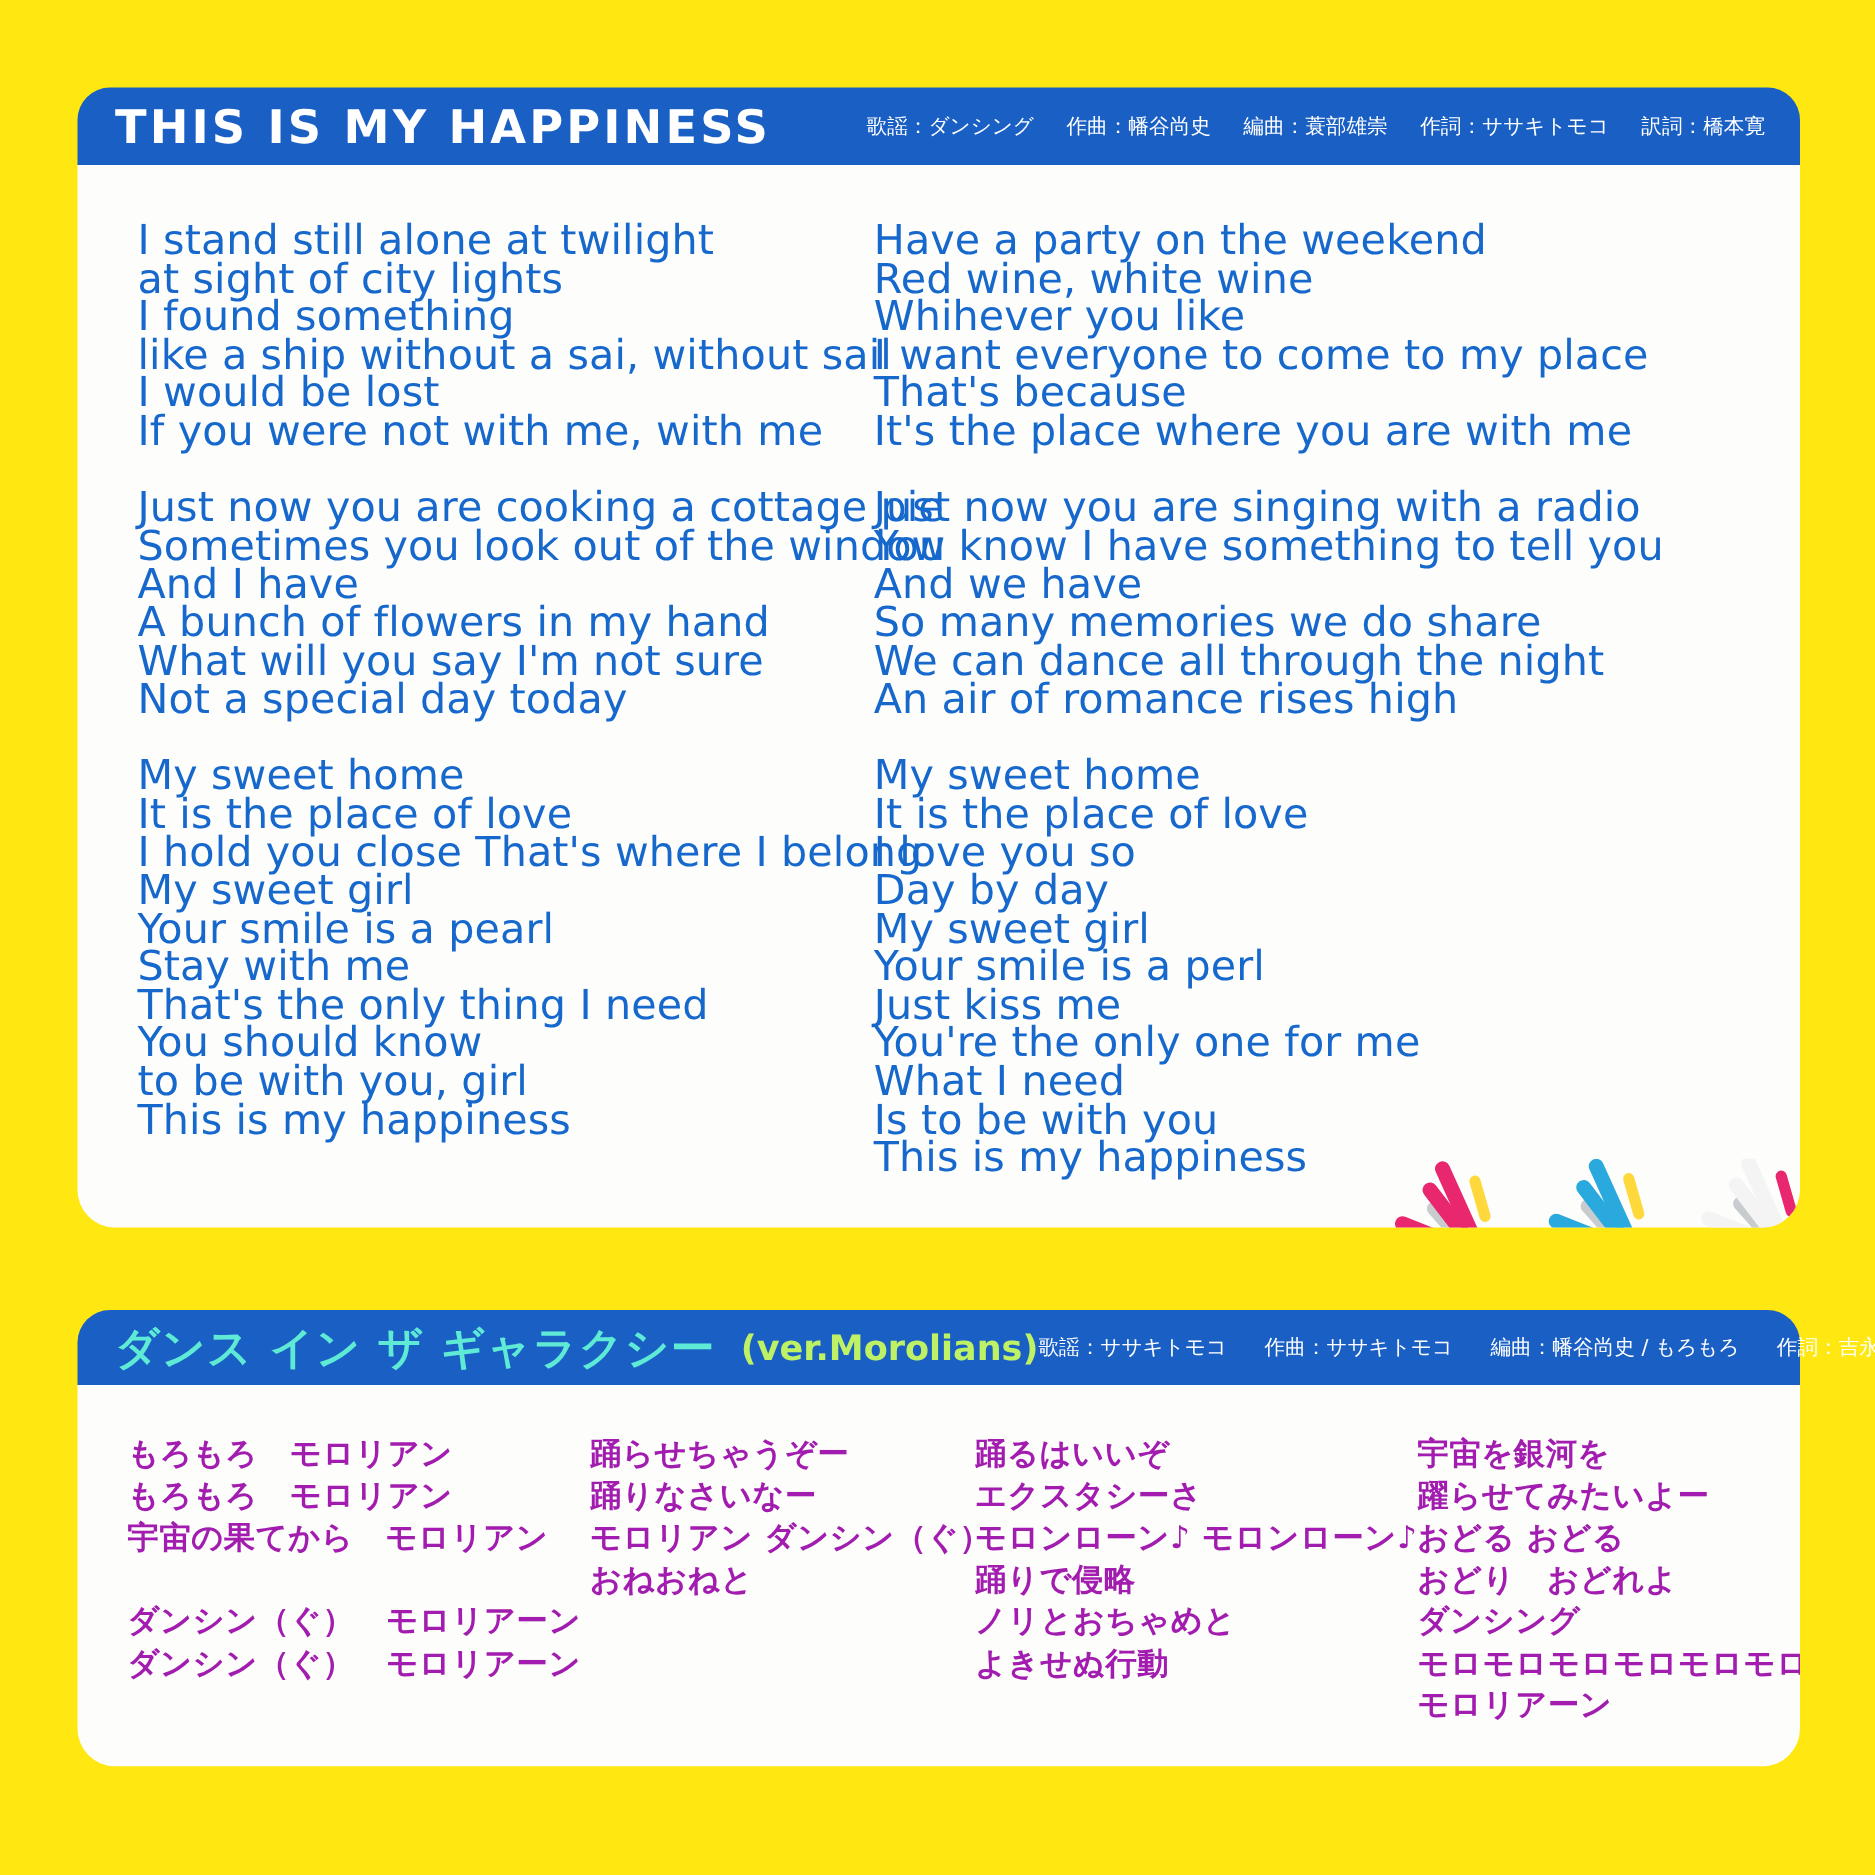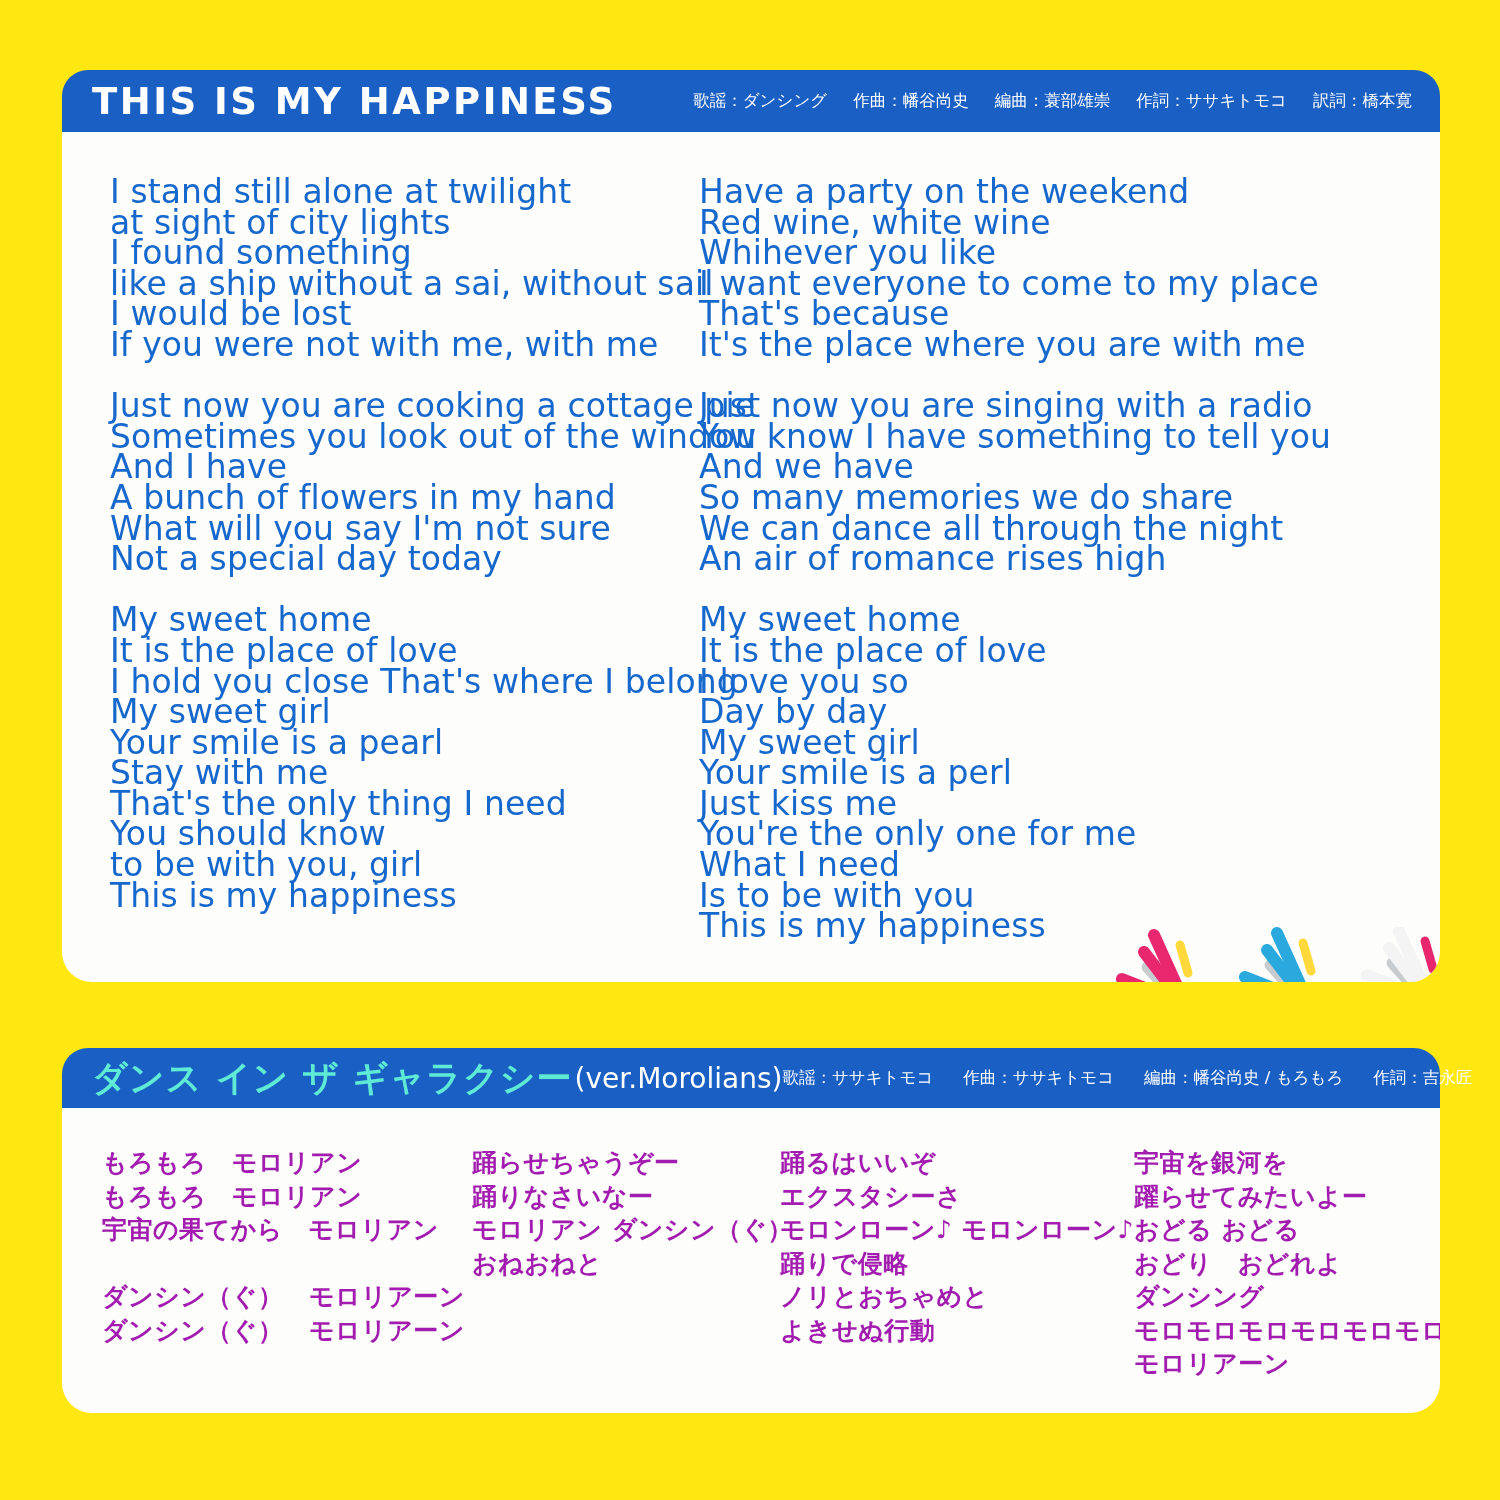--- a/index.html
+++ b/index.html
@@ -43,26 +43,26 @@
     white-space: nowrap;
   }
   .song-title-jp {
     color: #5eead4;
     font-weight: bold;
     font-size: 35px;
     letter-spacing: 1px;
     white-space: nowrap;
   }
   .song-title-sub {
-    color: #ffffff;
-    font-weight: normal;
+    color: #bef264;
+    font-weight: bold;
     font-size: 28px;
     letter-spacing: 0px;
     white-space: nowrap;
-    margin-left: 2px;
+    margin-left: 20px;
   }
   .credits {
     margin-left: auto;
     display: flex;
     gap: 26px;
     color: #ffffff;
     font-size: 16.5px;
     white-space: nowrap;
     padding-bottom: 1px;
   }

